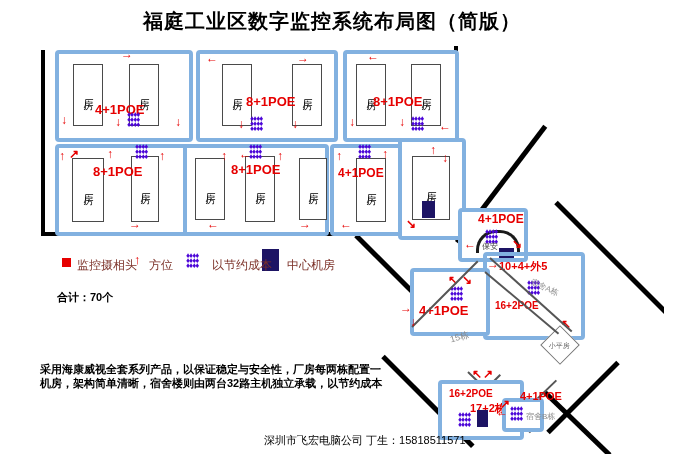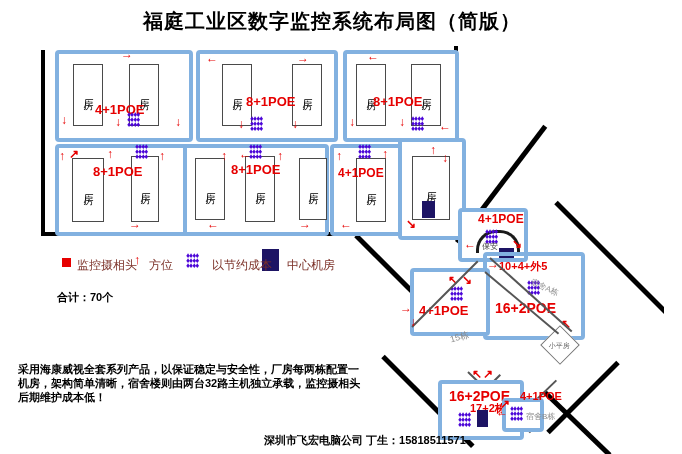--- a/index.html
+++ b/index.html
@@ -11,36 +11,36 @@
   .diag{height:5px;transform-origin:0 50%;}
   .thin{position:absolute;background:#555;height:2px;transform-origin:0 50%;z-index:3;}
   .thin.under{z-index:1;}
   .block{position:absolute;border:4px solid #82b1e0;border-radius:4px;background:#fff;z-index:2;}
   .bldg{position:absolute;border:1.5px solid #4a4a4a;background:#fff;}
   .vtext{position:absolute;left:50%;top:45%;transform:translate(-50%,-50%);
          writing-mode:vertical-rl;text-orientation:upright;font-size:10px;
          letter-spacing:1px;color:#000;}
   .poe{position:absolute;color:#e60000;font-weight:bold;font-size:13px;white-space:nowrap;z-index:5;}
   .poe.sm{font-size:11px;}
-  .poe.lg{font-size:14px;}
+  .poe.lg{font-size:10px;}
   .poe.md{font-size:12px;}
   .cluster{position:absolute;white-space:pre;font-size:8px;line-height:5px;
            letter-spacing:-1px;color:#4c06d8;font-weight:bold;z-index:5;text-align:center;}
   .arrow{position:absolute;color:#e60000;font-weight:bold;font-size:12px;line-height:12px;z-index:6;}
   .navy{position:absolute;background:#1d1464;z-index:5;}
   .graylabel{position:absolute;color:#8a8a8a;font-size:9px;white-space:nowrap;z-index:6;}
   .dome{position:absolute;border:3px solid #1a1a1a;border-bottom:none;
         border-radius:20px 20px 0 0;z-index:4;}
   .legend-label{position:absolute;font-size:12px;font-weight:normal;color:#7c3128;
                 white-space:nowrap;z-index:6;}
   .stats{position:absolute;left:57px;top:290px;font-size:11px;font-weight:bold;
          line-height:15px;color:#000;z-index:6;}
-  .para{position:absolute;left:18px;top:362px;font-size:11px;font-weight:bold;
+  .para{position:absolute;left:40px;top:362px;font-size:11px;font-weight:bold;
         line-height:14px;color:#000;white-space:nowrap;z-index:6;}
-  .footer{position:absolute;left:264px;top:433px;font-size:11px;font-weight:bold;color:#000;z-index:6;text-align:right;}
+  .footer{position:absolute;left:264px;top:433px;font-size:11px;font-weight:normal;color:#000;z-index:6;text-align:right;}
   .hut{position:absolute;left:546px;top:331px;width:26px;height:26px;background:#fff;
        border:1.5px solid #777;transform:rotate(45deg);z-index:2;}
   .hut span{display:block;transform:rotate(-45deg);font-size:7px;color:#666;
             text-align:center;margin-top:9px;white-space:nowrap;}
 </style>
 </head>
 <body>
 
 <div class="stage">
 
@@ -179,22 +179,21 @@
   <div class="legend-label" style="left:212px;top:257px;">以节约成本</div>
   <div class="navy" style="left:262px;top:249px;width:17px;height:22px;"></div>
   <div class="legend-label" style="left:287px;top:257px;">中心机房</div>
 
   <div class="stats">
     <div>合计：70个</div>
   </div>
 
   <div class="para">
     <div>采用海康威视全套系列产品，以保证稳定与安全性，厂房每两栋配置一</div>
-    <div>机房，架构简单清晰，宿舍楼则由两台32路主机独立承载，监控摄相头</div>
-    <div>后期维护成本低！</div>
+    <div>机房，架构简单清晰，宿舍楼则由两台32路主机独立承载，以节约成本</div>
   </div>
 
   <div class="footer">深圳市飞宏电脑公司 丁生：15818511571</div>
 
   <div class="block" style="left:458px;top:208px;width:62px;height:46px;">
     <div class="poe md" style="left:16px;top:0px;">4+1POE</div>
     <div class="dome" style="left:14px;top:18px;width:38px;height:20px;"></div>
     <div class="cluster" style="left:23px;top:17px;">♦♦♦♦
 ♦♦♦♦
 ♦♦♦♦</div>

